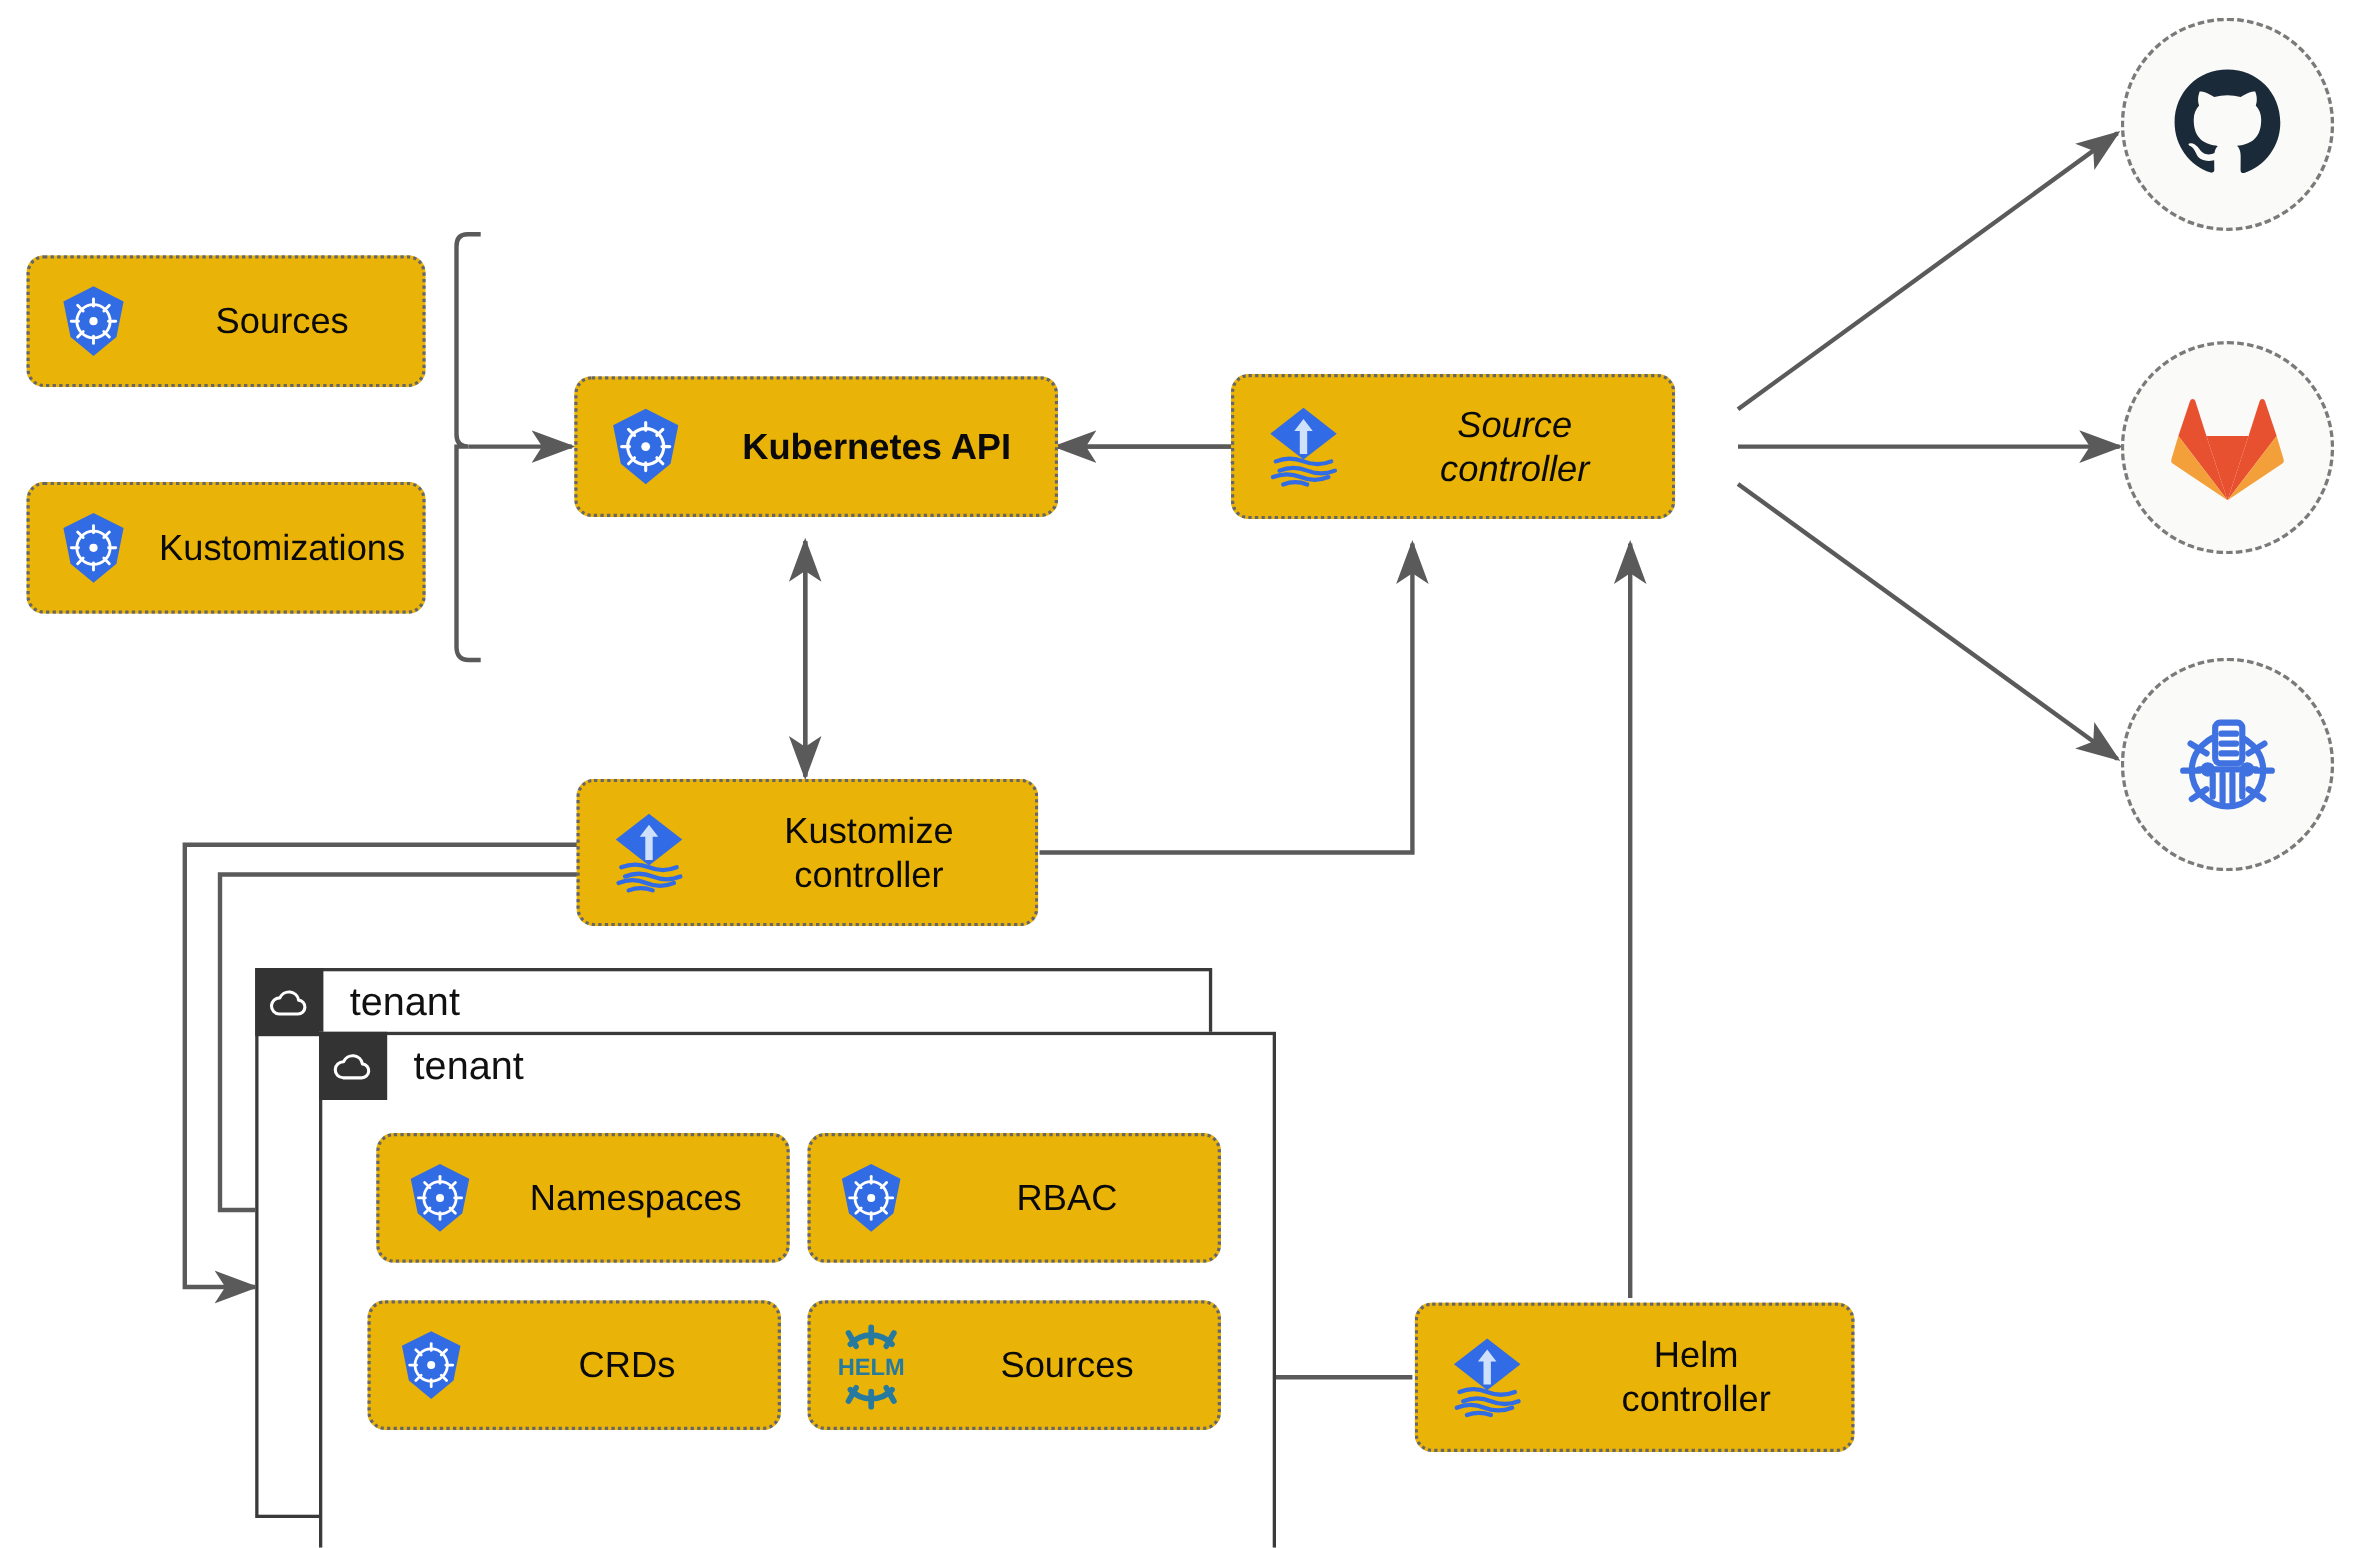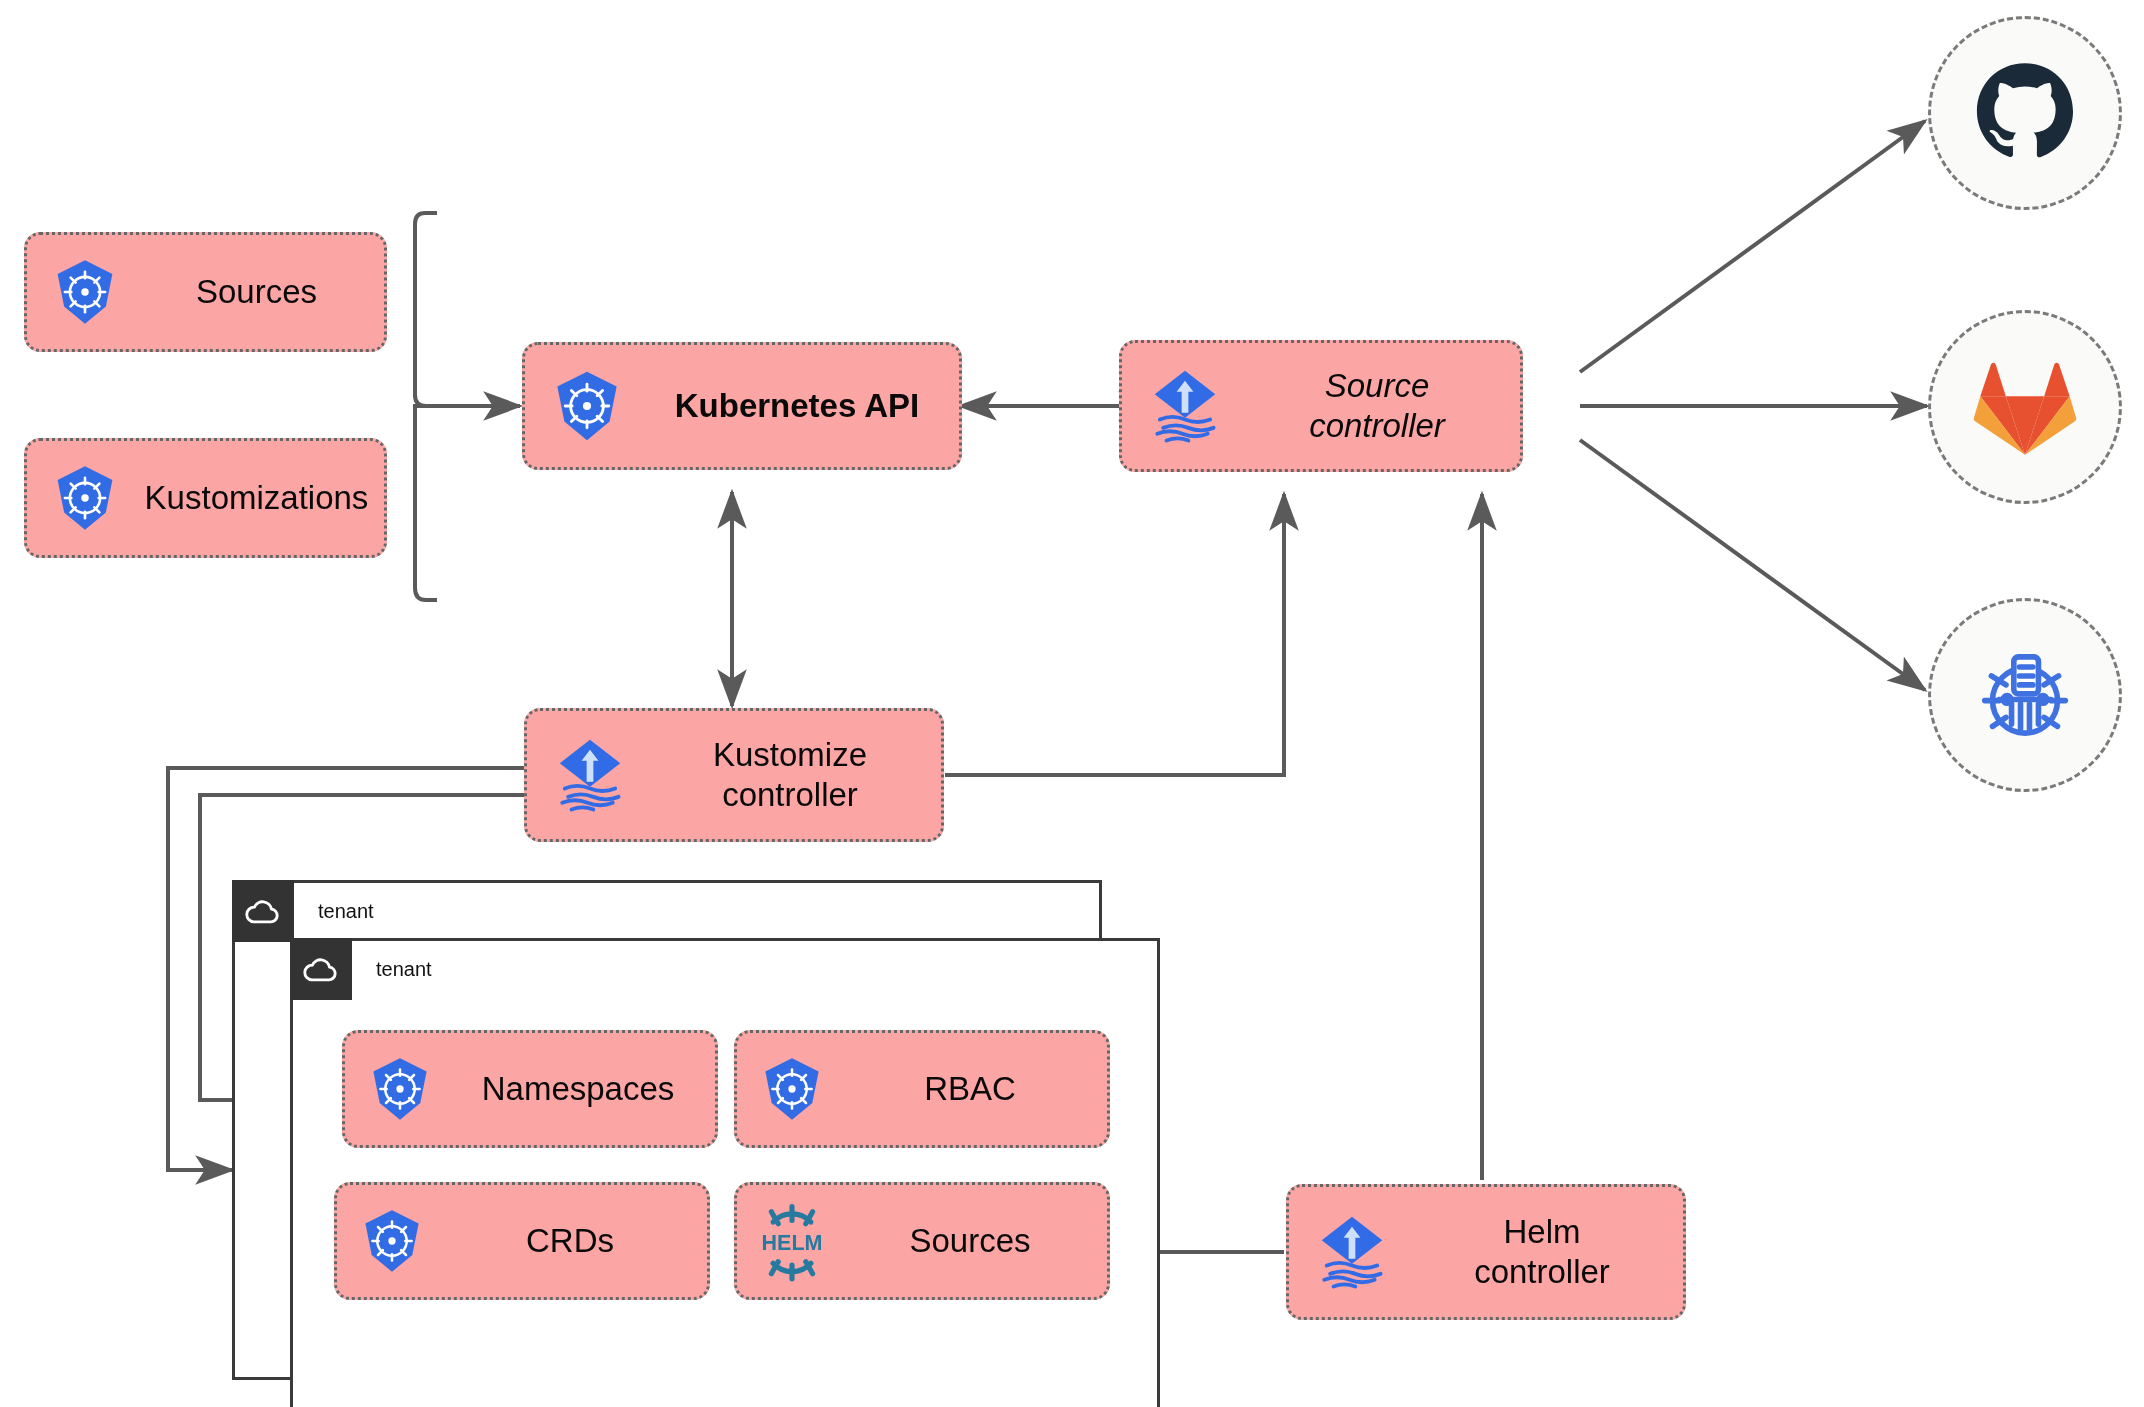--- a/index.html
+++ b/index.html
@@ -4,21 +4,21 @@
 <style>
   html,body{margin:0;padding:0;background:#ffffff;}
   body{font-family:"Liberation Sans","DejaVu Sans",sans-serif;}
   #stage{position:relative;width:2144px;height:1407px;background:#fff;overflow:hidden;}
 
   svg.edges{position:absolute;left:0;top:0;width:2144px;height:1407px;pointer-events:none;}
 
   
   .node{
     position:absolute;
-    background:#fca5a5;
+    background:#eab308;
     border:3px dotted #666;
     border-radius:16px;
     display:flex;align-items:center;
     box-sizing:border-box;
   }
   .node .lbl{
     font-size:33px;color:#0a0a0a;line-height:1.22;
     flex:1;text-align:center;padding-right:14px;
     white-space:pre-line;
   }
@@ -33,21 +33,21 @@
   }
   .tenant .tabhdr{
     position:absolute;left:-3px;top:-3px;height:62px;
     display:flex;align-items:center;
   }
   .tenant .tabsq{
     width:62px;height:62px;background:#333333;
     display:flex;align-items:center;justify-content:center;
   }
   .tenant .tabtxt{
-    font-size:20px;color:#111;padding-left:24px;line-height:62px;
+    font-size:36px;color:#111;padding-left:24px;line-height:62px;
   }
 
   
   .circ{
     position:absolute;border-radius:50%;
     background:#fafaf8;border:3px dashed #7a7a7a;
     display:flex;align-items:center;justify-content:center;
     box-sizing:border-box;
   }
 </style>

